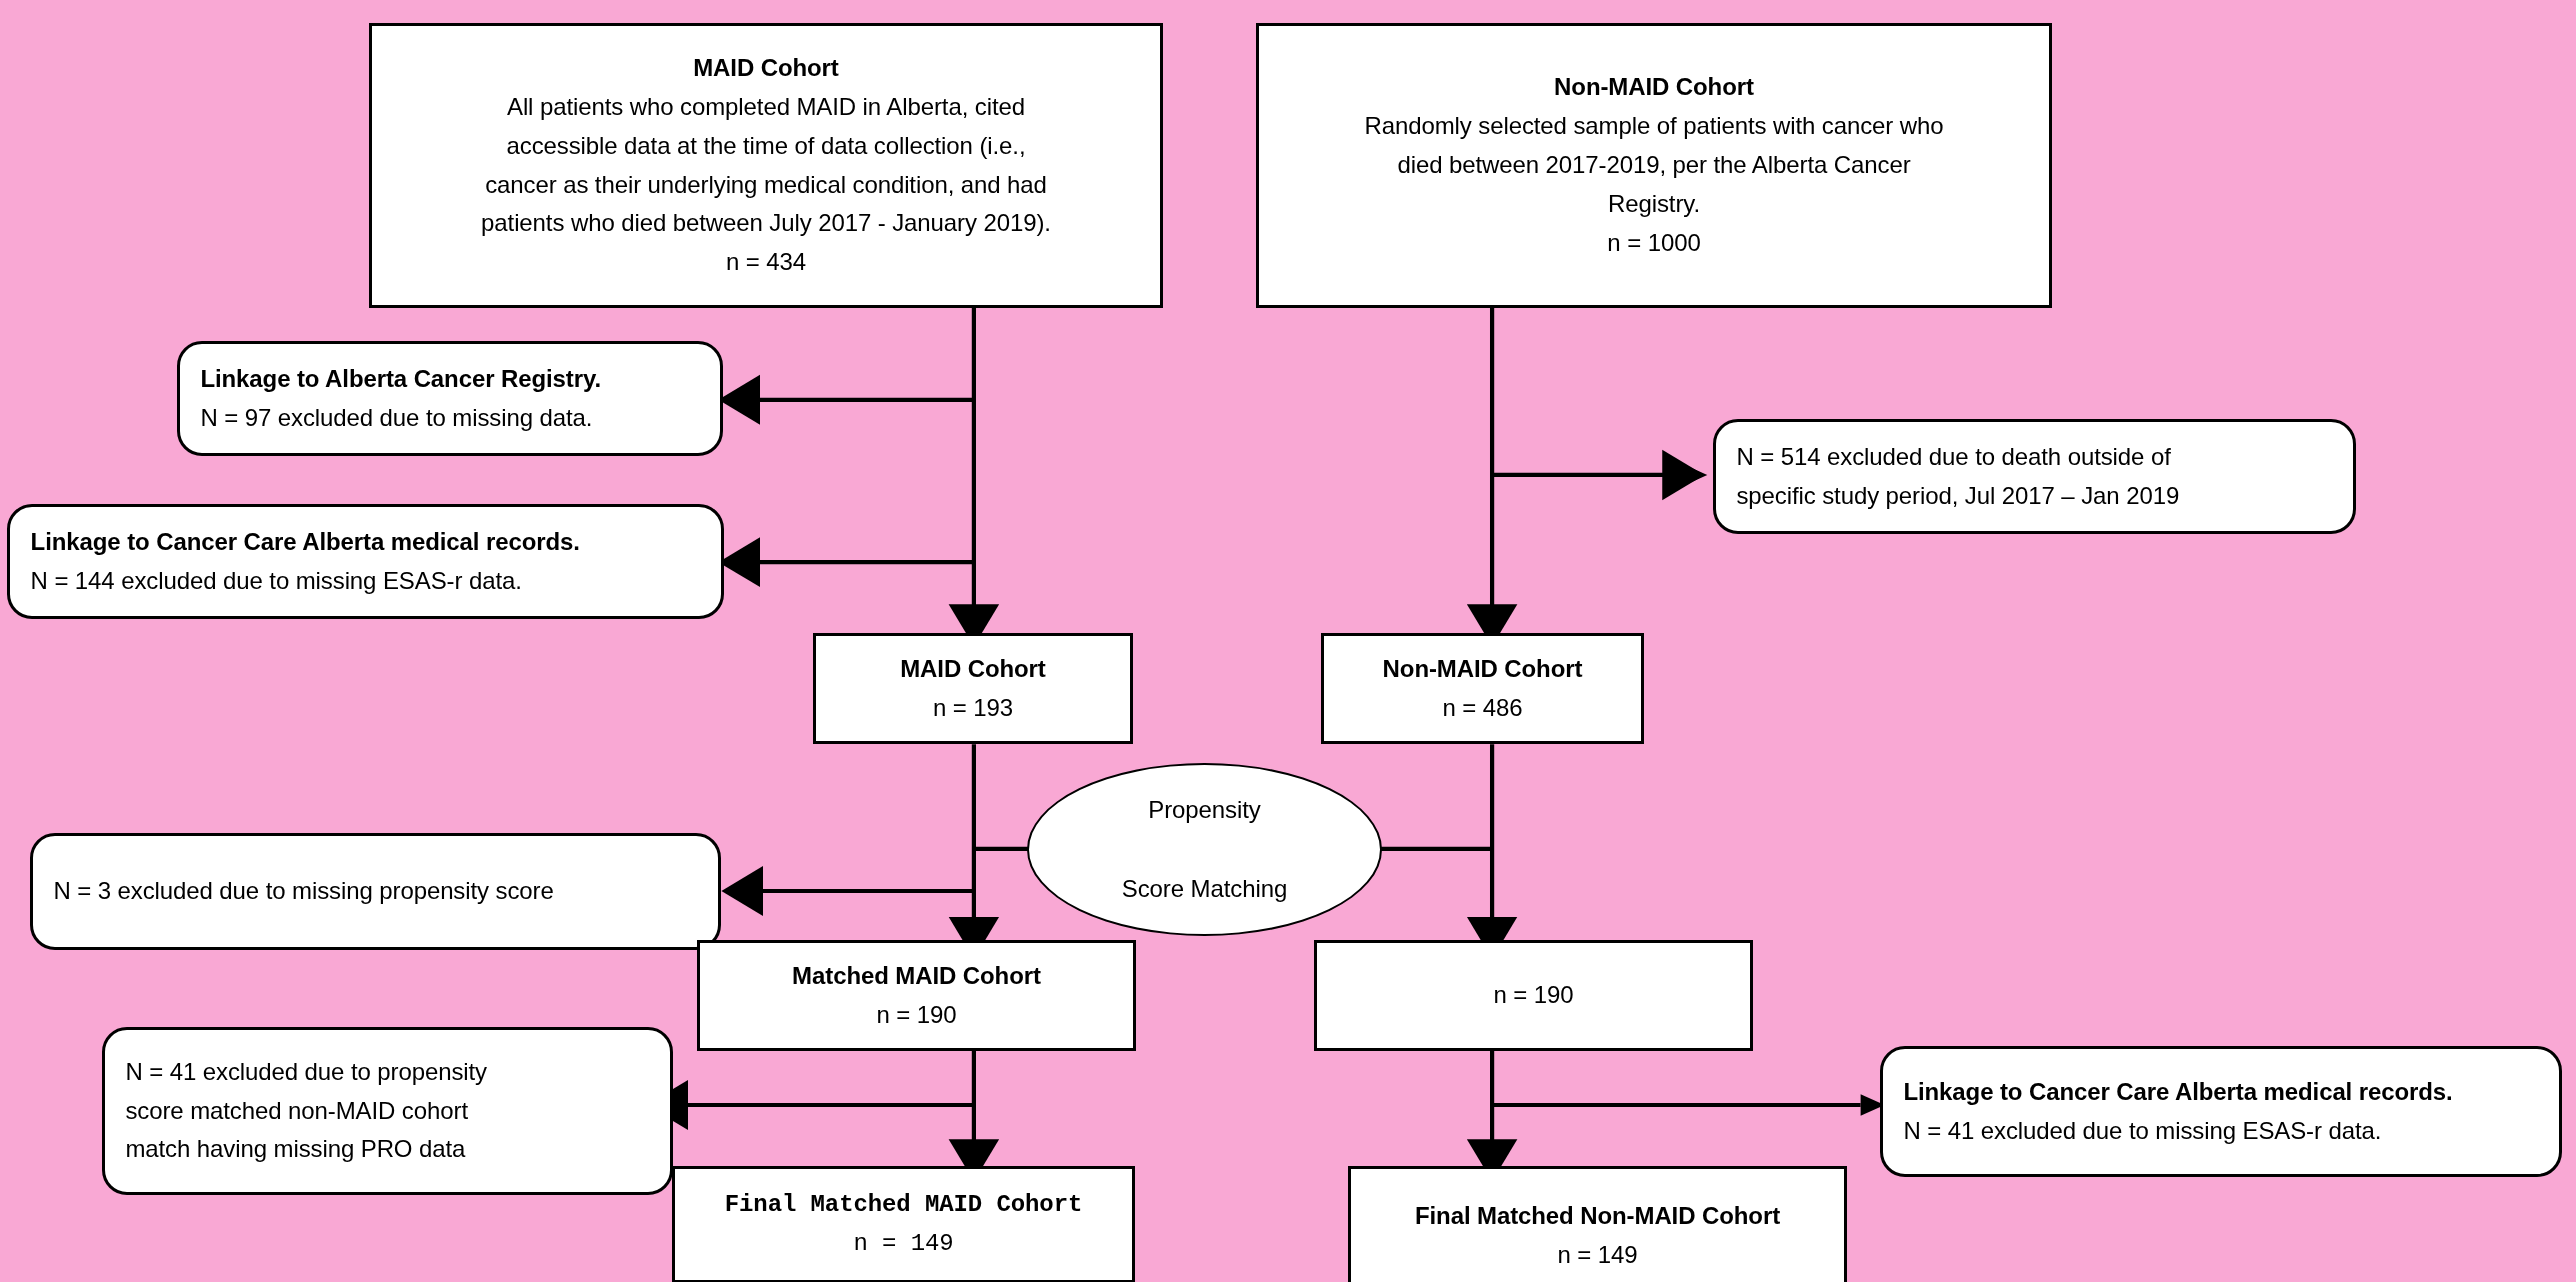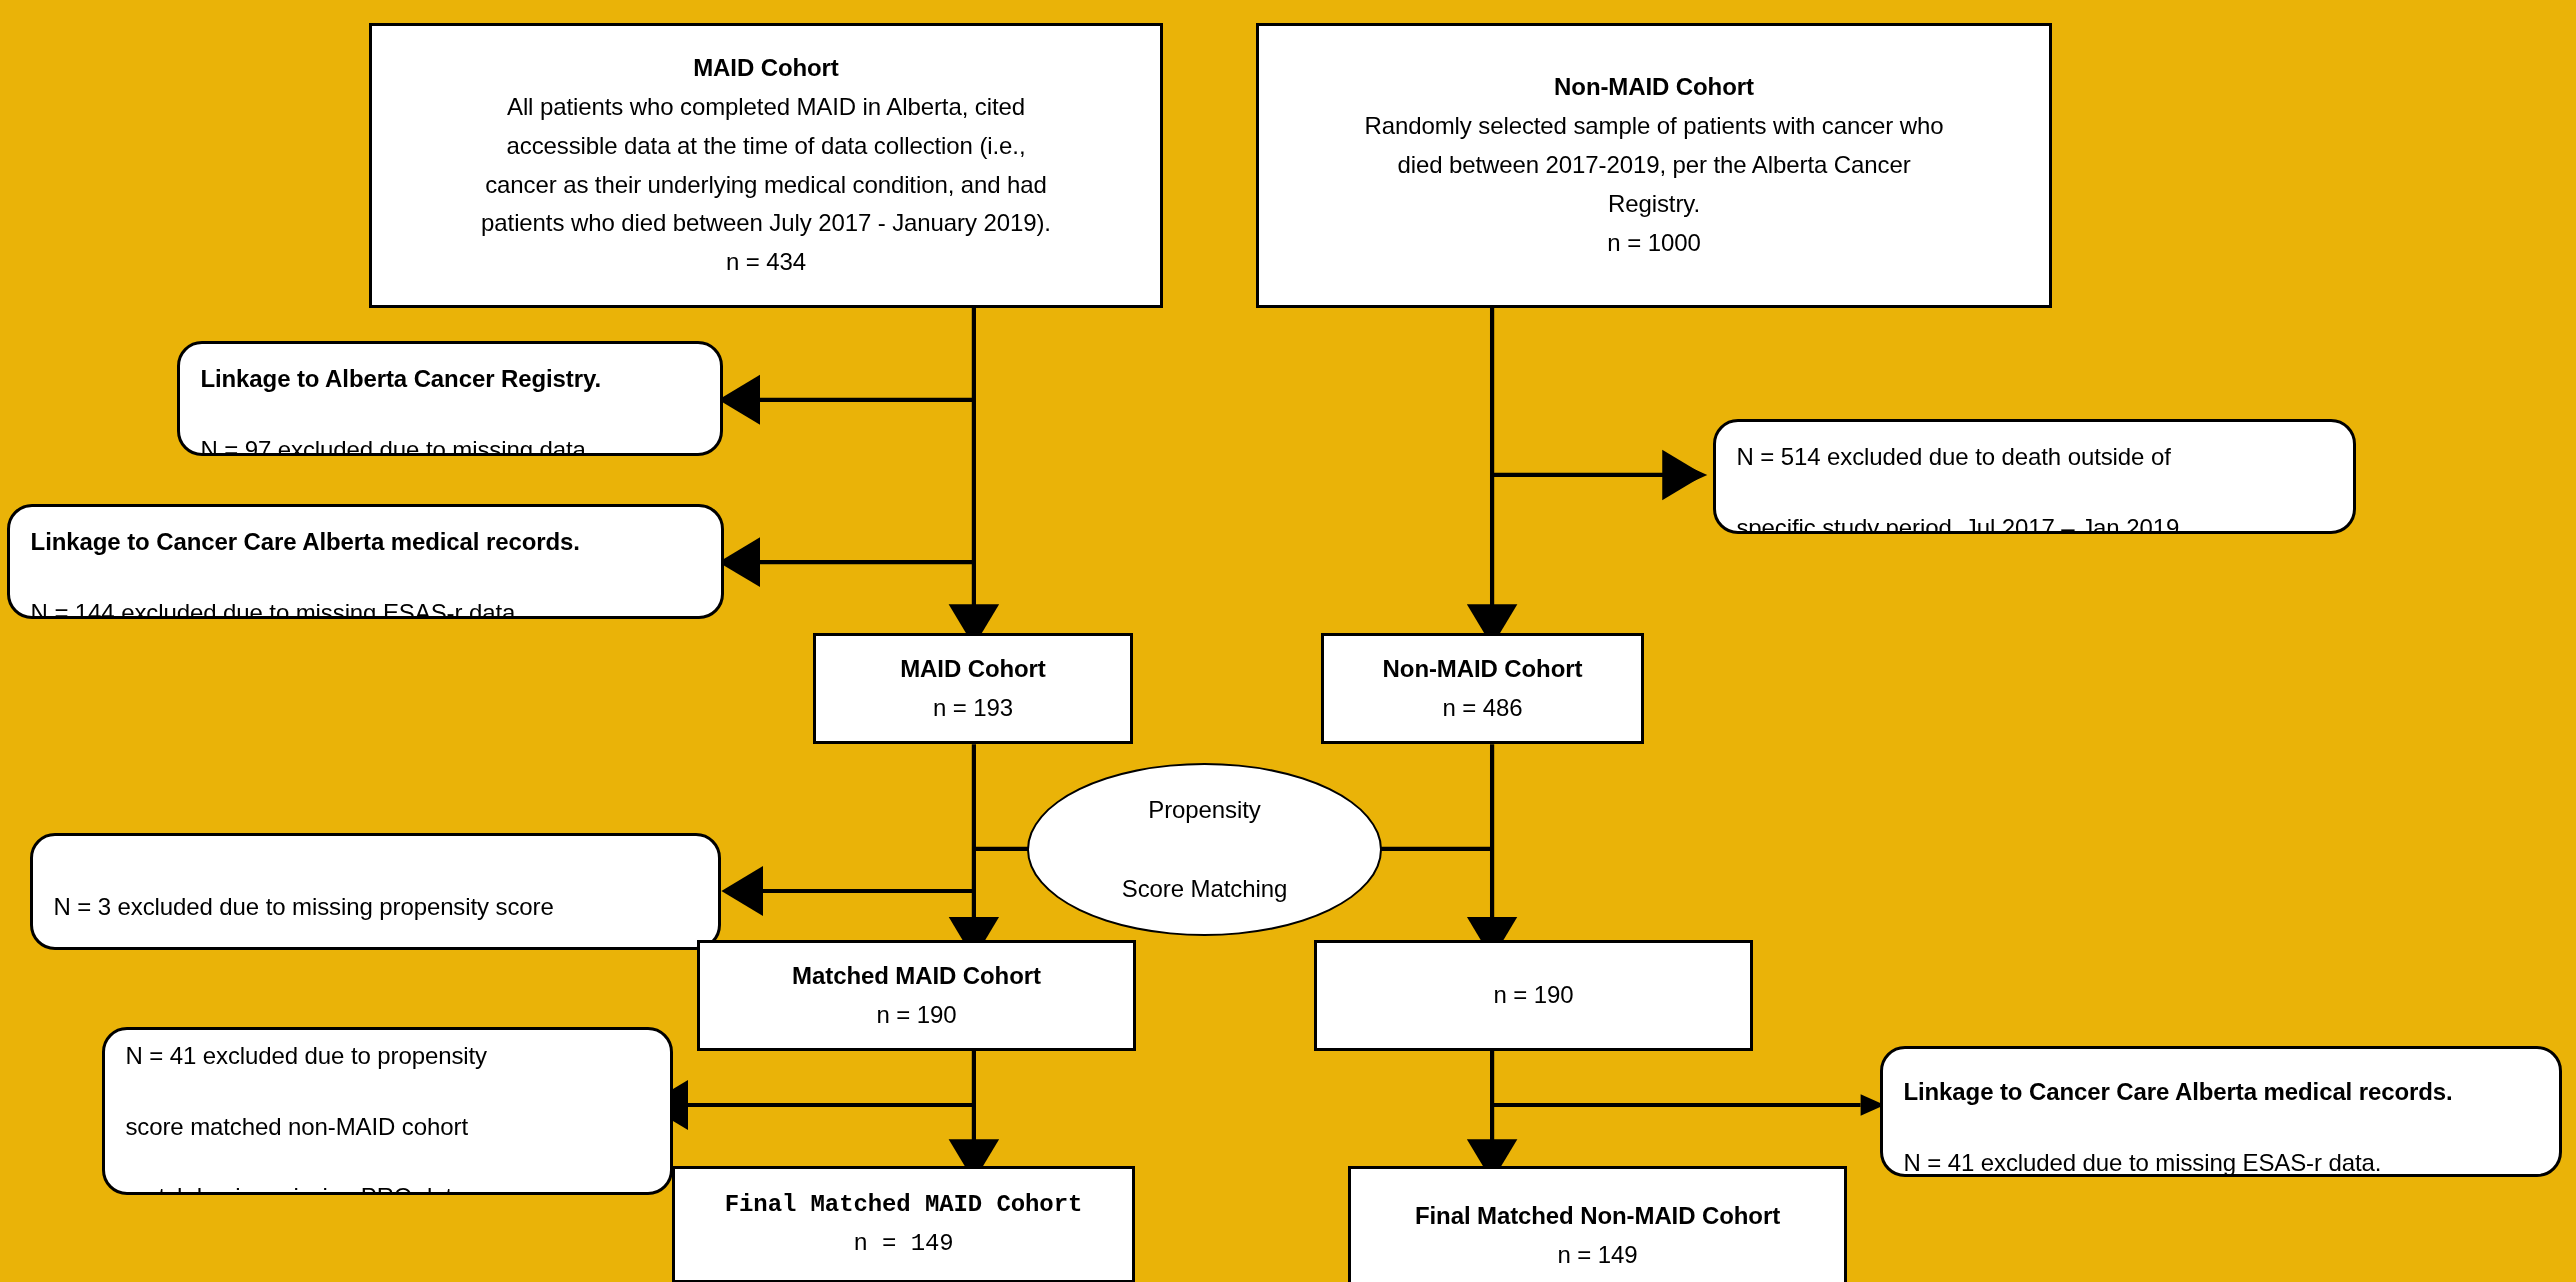--- a/index.html
+++ b/index.html
@@ -9,21 +9,21 @@
     background: #ffffff;
   }
   body {
     font-family: "Liberation Sans", sans-serif;
     color: #000000;
   }
   #flow-root {
     position: relative;
     width: 2576px;
     height: 1283px;
-    background: #eab308;
+    background: #f9a8d4;
     overflow: hidden;
   }
   svg.flow-svg {
     position: absolute;
     top: 0;
     left: 0;
     width: 2576px;
     height: 1283px;
   }
   .node-box {
@@ -43,21 +43,21 @@
 
   .node-line {
     display: block;
     width: 100%;
     font-size: 24px;
     line-height: 1.62;
     font-weight: 400;
     letter-spacing: -0.1px;
   }
   .node-box.center-text .node-line { text-align: center; }
-  .node-box.left-text .node-line { text-align: left; margin-top: 32px; }
+  .node-box.left-text .node-line { text-align: left; }
   .node-line.bold { font-weight: 700; }
 
   .pad-c { padding: 6px 17px; }
   .pad-l { padding: 6px 20.4px; }
 
   .ellipse-node {
     position: absolute;
     box-sizing: border-box;
     border: 2.4px solid #000000;
     border-radius: 50%;

